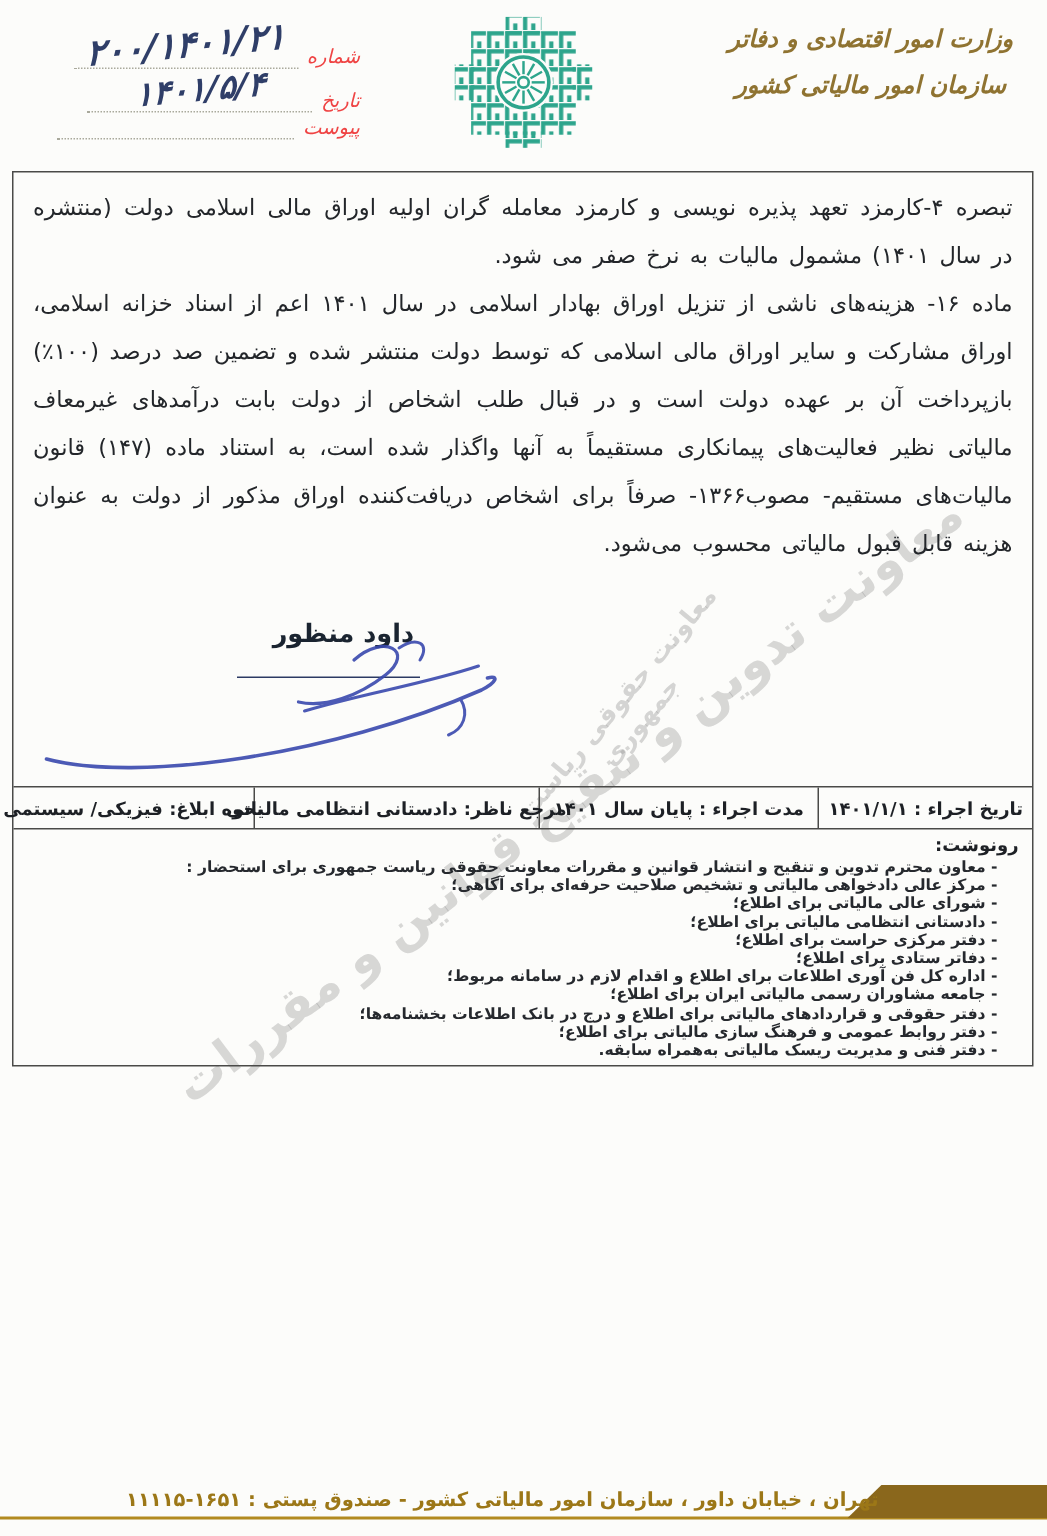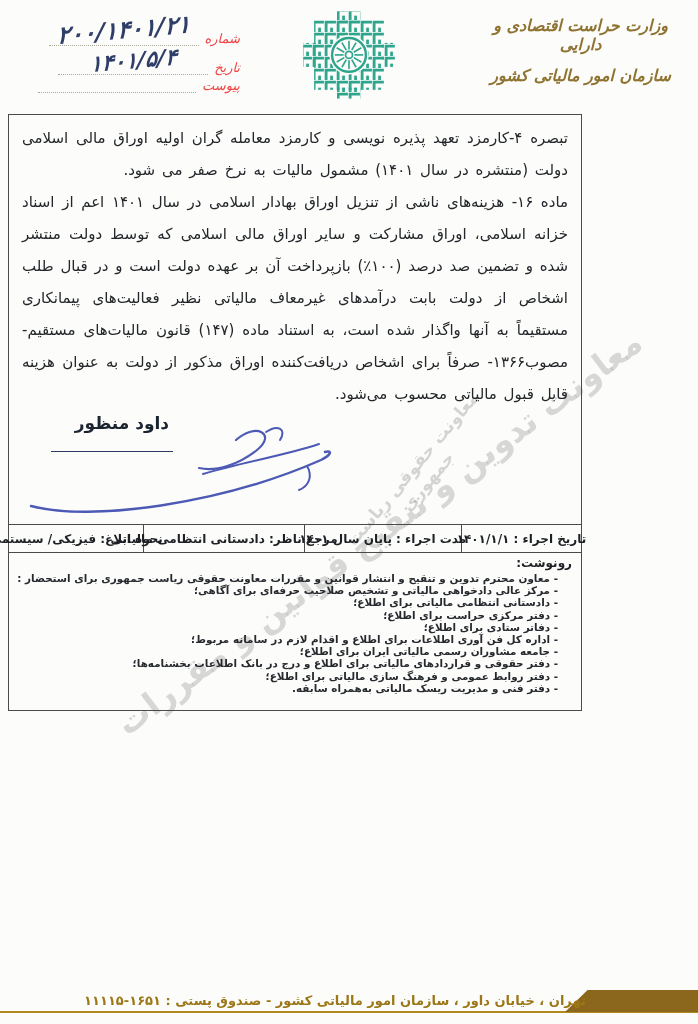--- a/index.html
+++ b/index.html
@@ -36,21 +36,21 @@
   .wm-small{
     top:455px;left:295px;width:250px;text-align:center;
     transform:rotate(-50deg);font-size:17px;color:rgba(135,135,135,.34);
   }
   .wm-big{
     top:505px;left:80px;width:620px;text-align:center;white-space:nowrap;
     transform:rotate(-37deg);font-size:33px;letter-spacing:2px;color:rgba(128,128,128,.30);
   }
   
   .frame{
-    position:absolute;left:8px;top:114px;width:574px;height:597px;
+    position:absolute;left:8px;top:114px;width:681px;height:597px;
     border:1.5px solid #4a4a48;box-sizing:border-box;z-index:1;background:transparent;
   }
   .body-text{
     direction:rtl;text-align:justify;padding:7px 13px 0 13px;
     font-size:15px;line-height:32px;word-spacing:2px;color:#23262a;
   }
   .body-text p{margin:0;}
   
   .sig-name{
     position:absolute;top:298px;right:408px;z-index:2;direction:rtl;
@@ -79,21 +79,21 @@
     font-size:10.4px;line-height:12.2px;font-weight:bold;color:#26292e;white-space:nowrap;
   }
   .cc-list li::before{content:"- ";}
   
   .footer-line{position:absolute;left:0;right:0;top:1011px;height:2px;background:#b28a20;z-index:1;}
   .footer-shape{
     position:absolute;top:990px;right:0;width:133px;height:22px;background:#8a671c;z-index:2;
     clip-path:polygon(17% 0,100% 0,100% 100%,0 100%);
   }
   .footer-address{
-    position:absolute;top:993px;left:70px;width:530px;text-align:center;direction:rtl;
+    position:absolute;top:993px;left:84px;width:530px;text-align:left;direction:rtl;
     font-size:13px;font-weight:bold;color:#9c7717;z-index:2;white-space:nowrap;
   }
 </style>
 </head>
 <body>
 
 <div class="page">
 
   <div class="wm wm-small">معاونت حقوقی ریاست جمهوری</div>
   <div class="wm wm-big">معاونت تدوین و تنقیح قوانین و مقررات</div>
@@ -140,21 +140,21 @@
         <line x1="40.7" y1="40.5" x2="33.7" y2="36.5"></line>
       <line x1="42.5" y1="38.7" x2="38.5" y2="31.7"></line>
         <line x1="45" y1="38" x2="45" y2="30"></line>
       <line x1="47.5" y1="38.7" x2="51.5" y2="31.7"></line>
         <line x1="49.3" y1="40.5" x2="56.3" y2="36.5"></line>
     </g>
     <circle cx="45" cy="43" r="3.2" fill="none" stroke="#2da58c" stroke-width="1.6"></circle>
   </svg>
 
   <div class="lh-right">
-    <div class="l1">وزارت حراست اقتصادی و دارایی</div>
+    <div class="l1">وزارت امور اقتصادی و دفاتر</div>
     <div class="l2">سازمان امور مالیاتی کشور</div>
   </div>
 
   <div class="frame">
 
     <div class="body-text">
       <p>تبصره ۴-کارمزد تعهد پذیره نویسی و کارمزد معامله گران اولیه اوراق مالی اسلامی دولت (منتشره در سال ۱۴۰۱) مشمول مالیات به نرخ صفر می شود.</p>
       <p>ماده ۱۶- هزینه‌های ناشی از تنزیل اوراق بهادار اسلامی در سال ۱۴۰۱ اعم از اسناد خزانه اسلامی، اوراق مشارکت و سایر اوراق مالی اسلامی که توسط دولت منتشر شده و تضمین صد درصد (۱۰۰٪) بازپرداخت آن بر عهده دولت است و در قبال طلب اشخاص از دولت بابت درآمدهای غیرمعاف مالیاتی نظیر فعالیت‌های پیمانکاری مستقیماً به آنها واگذار شده است، به استناد ماده (۱۴۷) قانون مالیات‌های مستقیم- مصوب۱۳۶۶- صرفاً برای اشخاص دریافت‌کننده اوراق مذکور از دولت به عنوان هزینه قابل قبول مالیاتی محسوب می‌شود.</p>
     </div>
 
@@ -172,20 +172,21 @@
       <div class="cell c-dur">مدت اجراء : پایان سال ۱۴۰۱</div>
       <div class="cell c-auth">مرجع ناظر: دادستانی انتظامی مالیاتی</div>
       <div class="cell c-meth">نحوه ابلاغ: فیزیکی/ سیستمی</div>
     </div>
 
     <div class="cc">
       <div class="cc-title">رونوشت:</div>
       <ul class="cc-list">
         <li>معاون محترم تدوین و تنقیح و انتشار قوانین و مقررات معاونت حقوقی ریاست جمهوری برای استحضار :</li>
         <li>مرکز عالی دادخواهی مالیاتی و تشخیص صلاحیت حرفه‌ای برای آگاهی؛</li>
+        <li>شورای عالی مالیاتی برای اطلاع؛</li>
         <li>دادستانی انتظامی مالیاتی برای اطلاع؛</li>
         <li>دفتر مرکزی حراست برای اطلاع؛</li>
         <li>دفاتر ستادی برای اطلاع؛</li>
         <li>اداره کل فن آوری اطلاعات برای اطلاع و اقدام لازم در سامانه مربوط؛</li>
         <li>جامعه مشاوران رسمی مالیاتی ایران برای اطلاع؛</li>
         <li>دفتر حقوقی و قراردادهای مالیاتی برای اطلاع و درج در بانک اطلاعات بخشنامه‌ها؛</li>
         <li>دفتر روابط عمومی و فرهنگ سازی مالیاتی برای اطلاع؛</li>
         <li>دفتر فنی و مدیریت ریسک مالیاتی به‌همراه سابقه.</li>
       </ul>
     </div>

